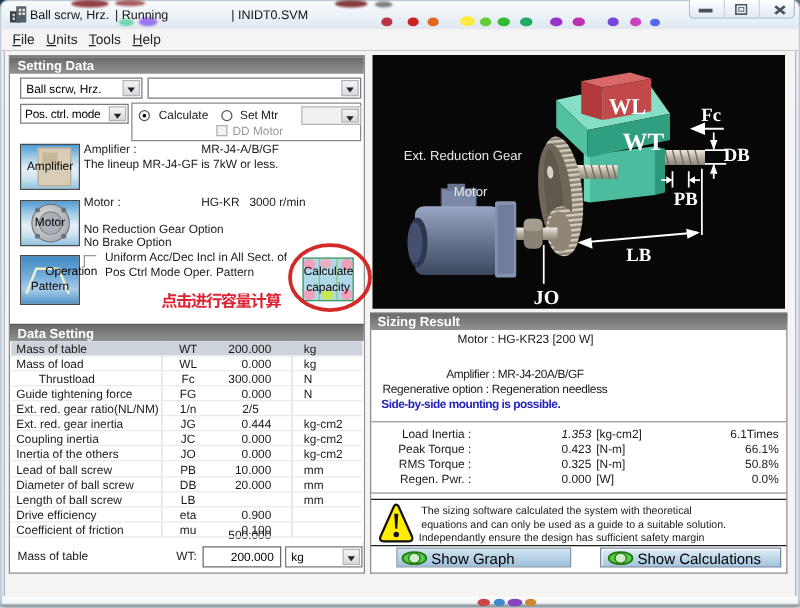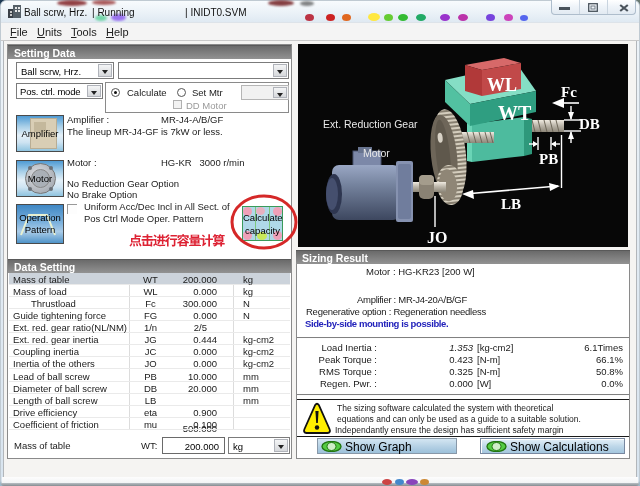--- a/index.html
+++ b/index.html
@@ -156,21 +156,21 @@
 <div class="t" style="left:67px;top:178px;">No Reduction Gear Option</div>
 <div class="t" style="left:67px;top:189px;">No Brake Option</div>
 
 <div class="abs" style="left:67px;top:204px;width:10px;height:10px;border-top:1px solid #999;border-left:1px solid #999;background:#fdfdfd;"></div>
 <div class="t" style="left:84px;top:201px;">Uniform Acc/Dec Incl in All Sect. of</div>
 <div class="t" style="left:84px;top:213px;">Pos Ctrl Mode Oper. Pattern</div>
 <div class="imgbtn" style="left:16px;top:204px;height:40px;background:linear-gradient(180deg,#3f87c4 0%,#7ab0dc 45%,#aacce8 70%,#4f93c8 100%);">
   <svg class="abs" style="left:0;top:0;" width="46" height="38" viewBox="0 0 46 38">
       <path d="M4 30 L12 10 L30 10 L38 30" fill="none" stroke="#e8f0d0" stroke-width="2"></path>
     </svg>
-  <span class="ibt" style="top:7px;">Operation</span>
+  <span class="ibt" style="top:7px;margin-left:17px;">Operation</span>
   <span class="ibt" style="top:19px;">Pattern</span>
 </div>
 
 <div class="abs" style="left:242px;top:206px;width:41px;height:35px;border:1px solid #3a9a5a;background:#b0d8e8;">
   <span class="abs" style="left:0px;top:0px;width:9px;height:9px;background:#f0a0b8;border-radius:50%;"></span>
   <span class="abs" style="right:0px;top:0px;width:9px;height:9px;background:#f0a0b8;border-radius:50%;"></span>
   <span class="abs" style="left:13px;top:0px;width:9px;height:8px;background:#e8b0c0;border-radius:50%;"></span>
   <span class="abs" style="left:0px;bottom:0px;width:9px;height:9px;background:#f0a0b8;border-radius:50%;"></span>
   <span class="abs" style="right:0px;bottom:0px;width:9px;height:9px;background:#f0a0b8;border-radius:50%;"></span>
   <span class="abs" style="left:14px;bottom:0px;width:10px;height:8px;background:#c8e858;border-radius:50%;"></span>

